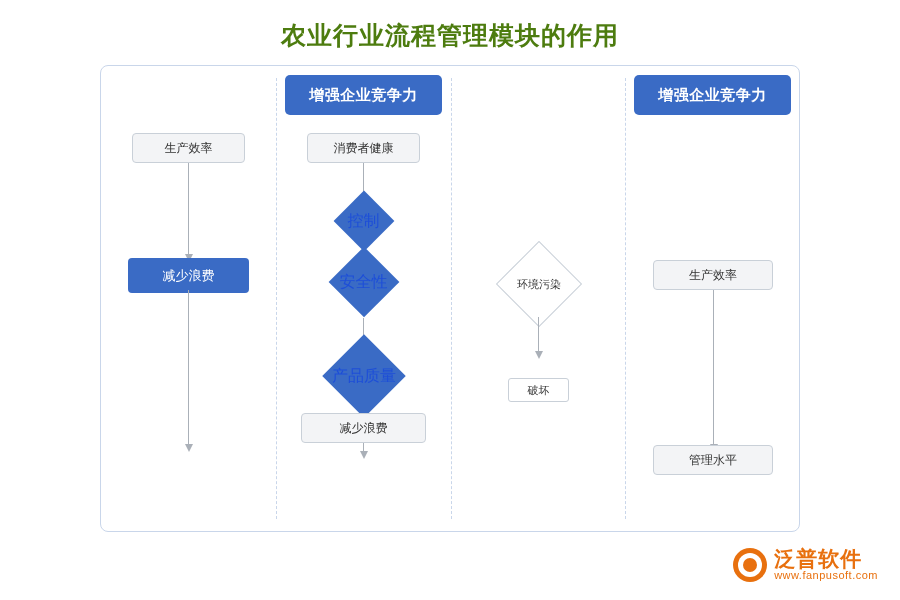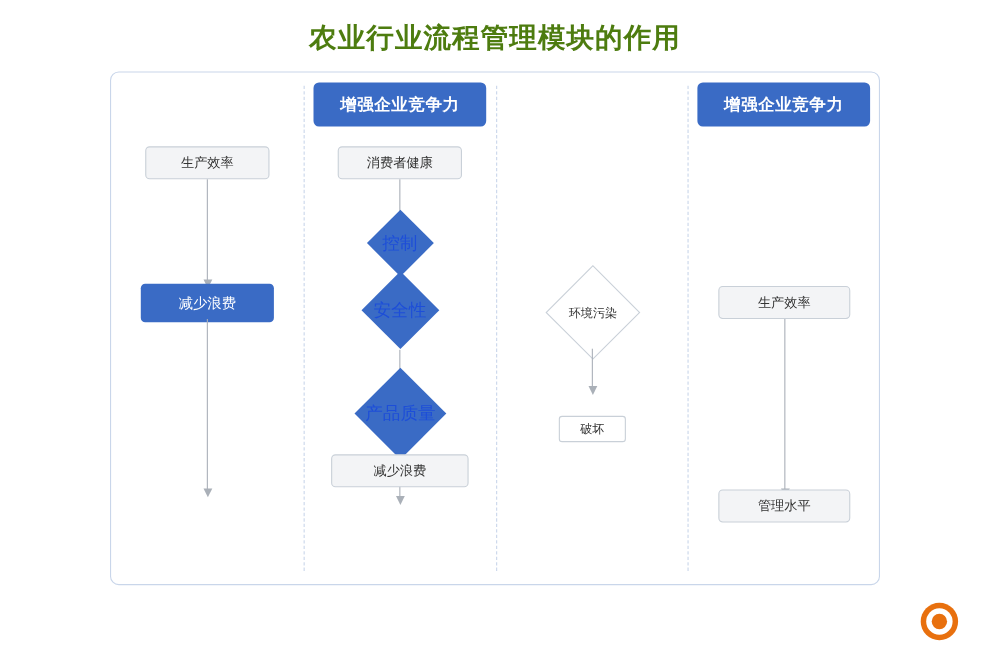--- a/index.html
+++ b/index.html
@@ -250,13 +250,17 @@
   </div>
 
 </div>
 
 <div id="logo">
   <div class="mark">
     <div class="ring"></div>
     <div class="inner"></div>
     <div class="dot"></div>
   </div>
+  <div class="words">
+    <div class="cn">泛普软件</div>
+    <div class="en">www.fanpusoft.com</div>
+  </div>
 </div>
 
 </body></html>

